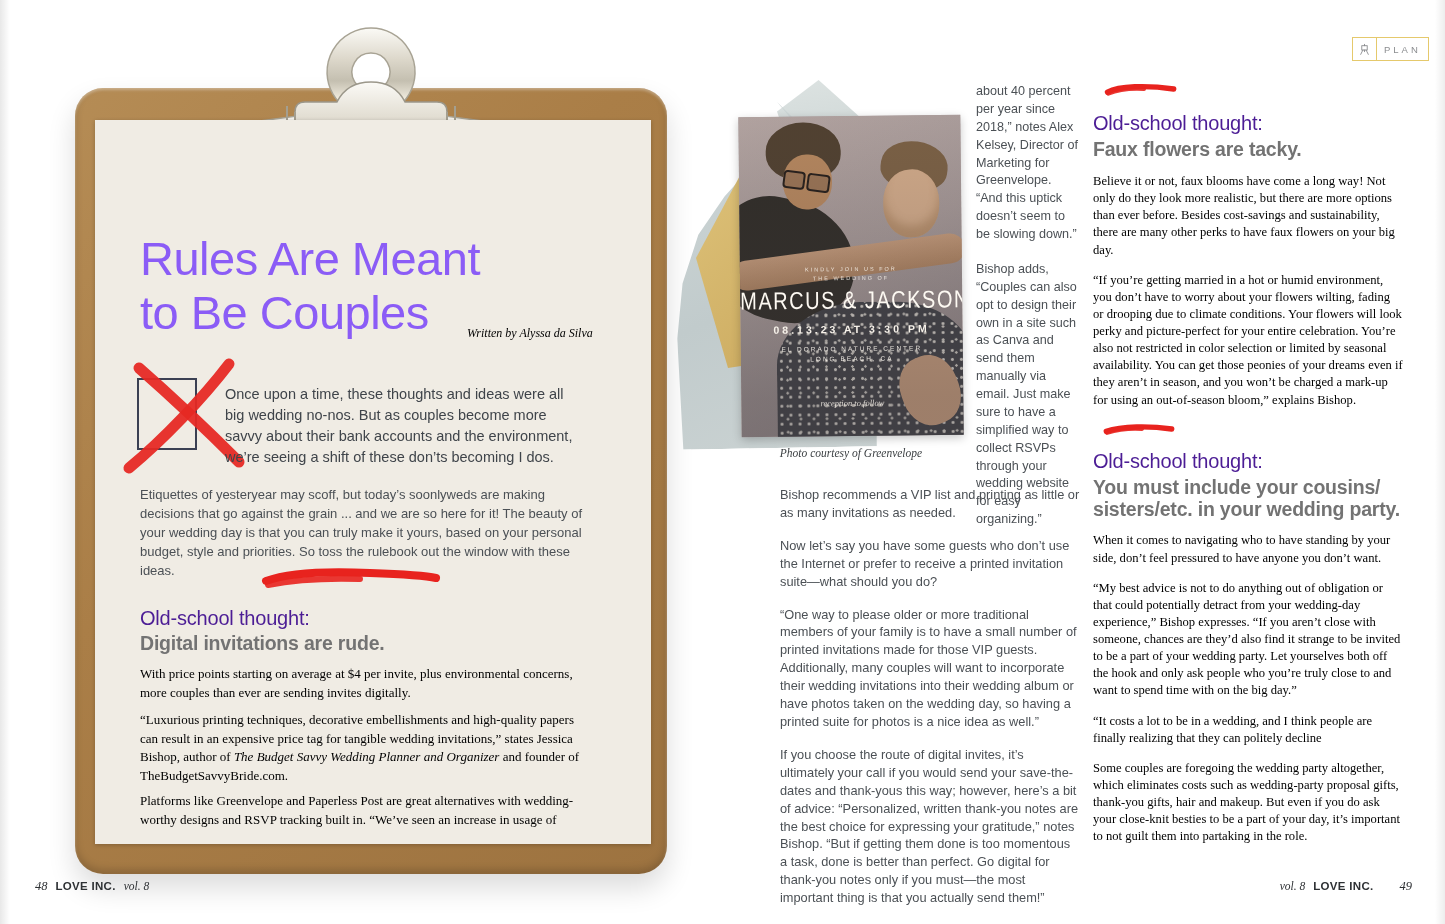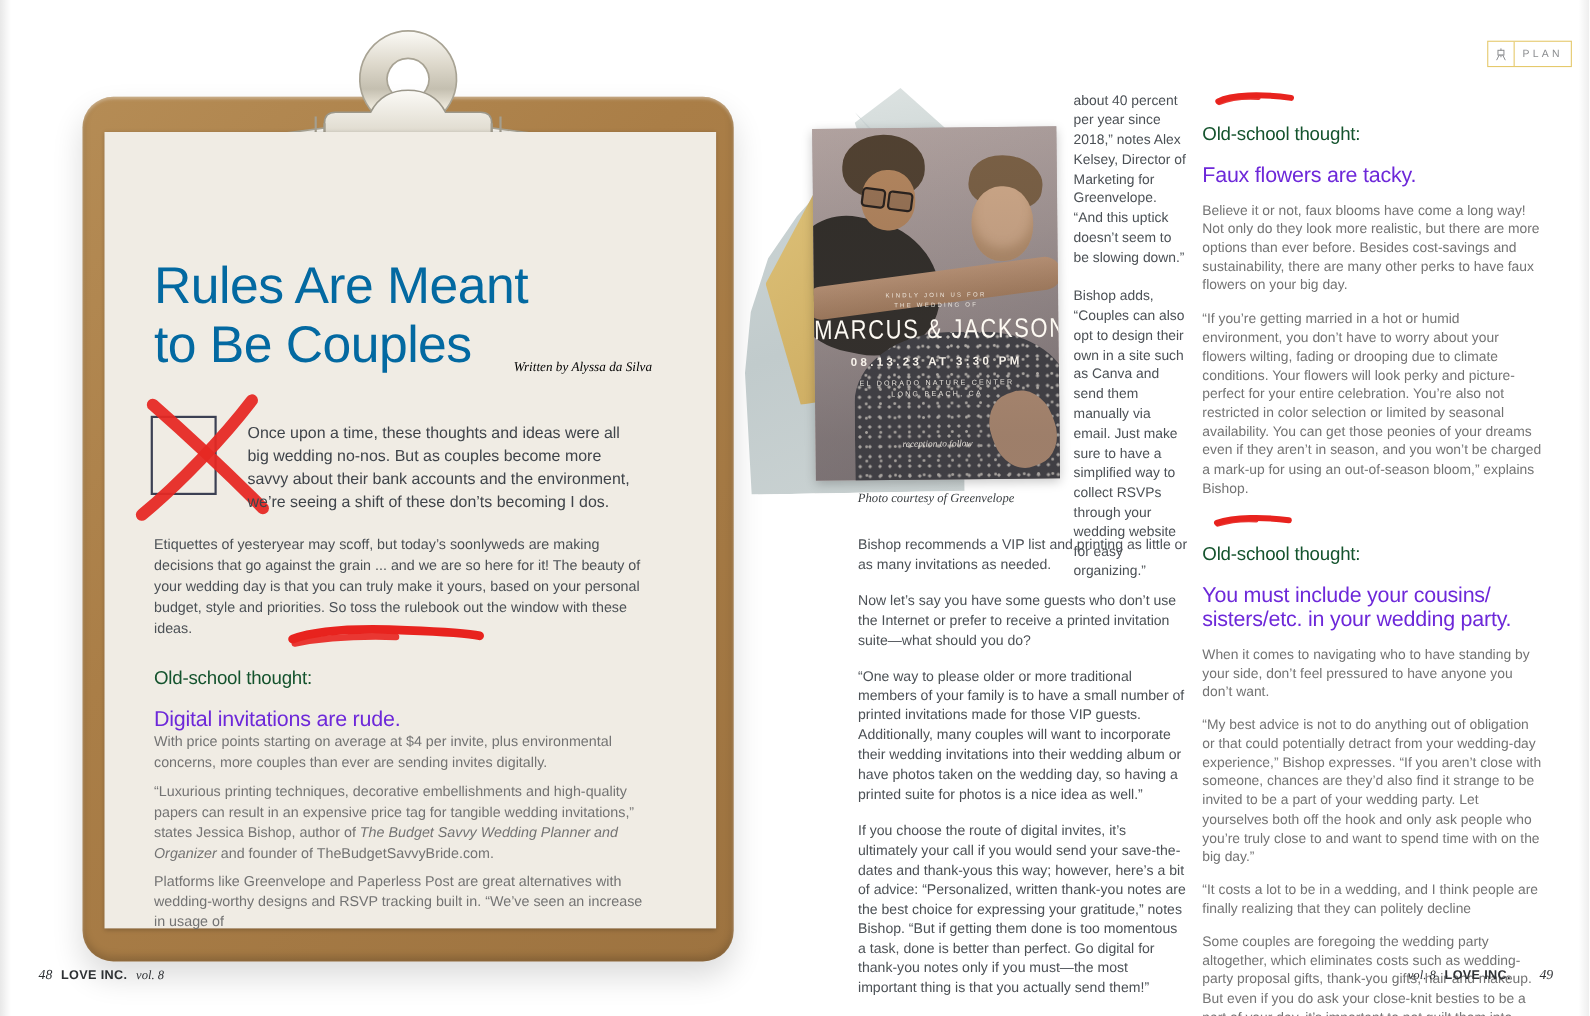--- a/index.html
+++ b/index.html
@@ -25,42 +25,42 @@
     position:absolute; left:20px; top:32px; width:556px; height:724px;
     background:#f0ece4;
     box-shadow: 0 1px 4px rgba(0,0,0,.22);
   }
   .clip { position:absolute; left:50%; top:-62px; transform:translateX(-50%); width:360px; height:180px; }
 
   
   .title {
     position:absolute; left:45px; top:112px; width:480px;
     font-size:47px; line-height:1.14; font-weight:300;
-    letter-spacing:-0.5px; color:#0369a1;
+    letter-spacing:-0.5px; color:#8b5cf6;
   }
   .byline {
     position:absolute; left:372px; top:206px;
     font-family:"Liberation Serif", serif; font-style:italic;
     font-size:12px; color:#000000;
   }
   .checkbox { position:absolute; left:42px; top:258px; width:60px; height:72px; border:2px solid #3b4053; }
   .xmark { position:absolute; left:14px; top:236px; width:152px; height:122px; }
   .intro {
     position:absolute; left:130px; top:264px; width:358px;
     font-size:14.5px; line-height:1.45; color:#3f444a;
   }
   .lede {
     position:absolute; left:45px; top:366px; width:454px;
     font-size:13px; line-height:1.46; color:#4b5055;
   }
   .sq1 { position:absolute; left:163px; top:446px; width:185px; height:26px; }
   .sect-left { position:absolute; left:45px; top:487px; width:460px; }
-  .eyebrow { font-size:17px; color:#14532d; letter-spacing:-0.2px; }
-  .headline { font-size:19.5px; font-weight:normal; color:#6d28d9; letter-spacing:-0.2px; line-height:1.15; margin-top:16px; }
-  .bp { font-size:13px; line-height:1.44; color:#737373; }
+  .eyebrow { font-size:20px; color:#4c1d95; letter-spacing:-0.2px; }
+  .headline { font-size:19.5px; font-weight:bold; color:#737373; letter-spacing:-0.2px; line-height:1.15; margin-top:2px; }
+  .bp { font-size:13px; line-height:1.44; color:#000000;font-family:Liberation Serif, serif; }
   .bp i { font-style:italic; }
   .lp1 { position:absolute; left:45px; top:545px; width:454px; }
   .lp2 { position:absolute; left:45px; top:591px; width:454px; }
   .lp3 { position:absolute; left:45px; top:672px; width:454px; }
 
   
   .collage { position:absolute; left:668px; top:80px; width:312px; height:370px; }
   .env-top {
     position:absolute; left:96px; top:0; width:130px; height:70px;
     background:linear-gradient(170deg,#dde3e2,#ccd5d4);

